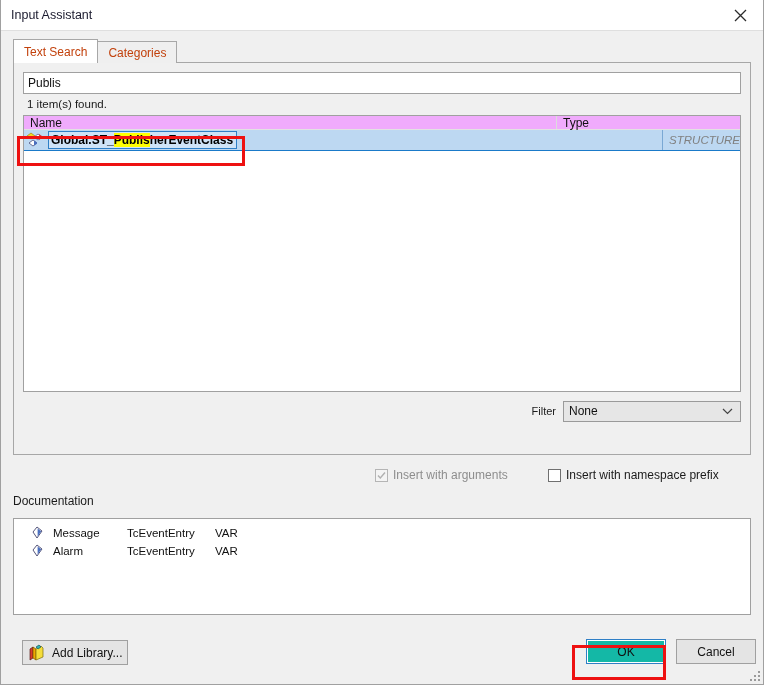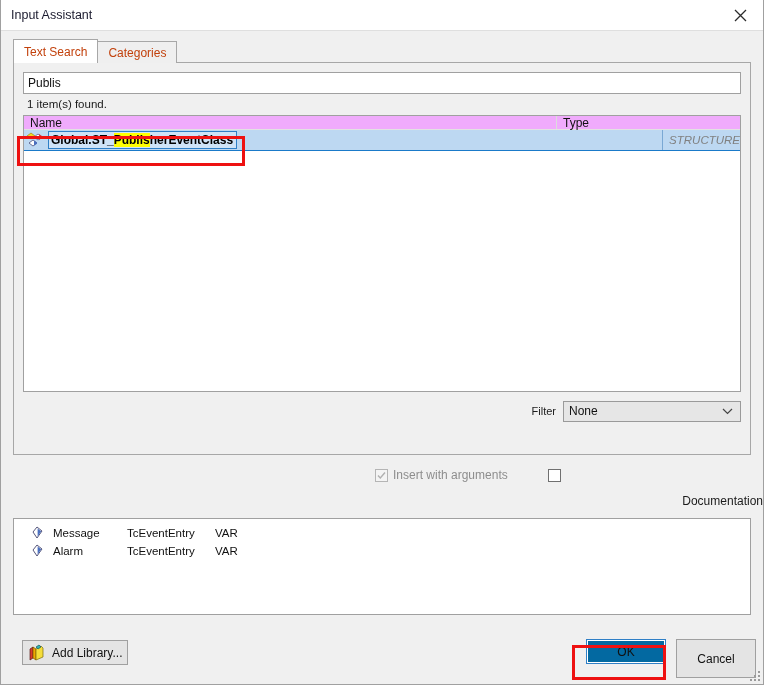--- a/index.html
+++ b/index.html
@@ -233,21 +233,20 @@
   .check.disabled .box { border-color: #b5b5b5; background: #f4f4f4; }
   .box svg { position: absolute; left: 0; top: 0; }
   .chk-args { position: absolute; left: 362px; }
   .chk-ns { position: absolute; left: 535px; }
 
   
   .doc-label {
     margin: 9px 0 2px 12px;
     font-size: 12px;
     color: #1b1b1b;
-    text-align: right;
   }
   .doc-box {
     margin: 0 12px;
     border: 1px solid #a0a0a0;
     background: #ffffff;
     height: 43px;
     padding: 4px 5px;
     font-size: 12px;
     color: #111;
   }
@@ -296,28 +295,28 @@
     width: 106px;
     justify-content: flex-start;
     padding-left: 5px;
   }
   .lib-icon { width: 17px; height: 17px; margin-right: 7px; flex:0 0 17px; }
   .btn-ok {
     position: absolute;
     left: 578px; top: 12px;
     width: 80px; height: 25px;
     border: 1px solid #2f7fc6;
-    background: #0369a1;
+    background: #14b8a6;
     outline: 1px solid #ffffff;
     outline-offset: -2px;
   }
   .btn-cancel {
     position: absolute;
     left: 668px; top: 12px;
-    width: 80px; height: 39px;
+    width: 80px; height: 25px;
   }
 
   
   .annot {
     position: absolute;
     border: 3px solid #ee1111;
     pointer-events: none;
     z-index: 50;
   }
   .annot-row { left: 16px; top: 136px; width: 228px; height: 30px; }
@@ -417,20 +416,21 @@
       <div class="check disabled chk-args">
         <span class="box">
           <svg width="11" height="11" viewBox="0 0 11 11">
             <path d="M2 5.5 L4.3 8 L9 2.5" stroke="#b0b0b0" stroke-width="1.4" fill="none"></path>
           </svg>
         </span>
         <span>Insert with arguments</span>
       </div>
       <div class="check chk-ns">
         <span class="box"></span>
+        <span>Insert with namespace prefix</span>
       </div>
     </div>
 
     <div class="doc-label">Documentation</div>
 
     <div class="members-box">
       <div class="member-row">
         <span class="member-icon">
           <svg width="14" height="14" viewBox="0 0 14 14">
             <polygon points="5,1 10,5 5,12 1,6" fill="#ffffff" stroke="#2c2c5a" stroke-width="0.8"></polygon>

